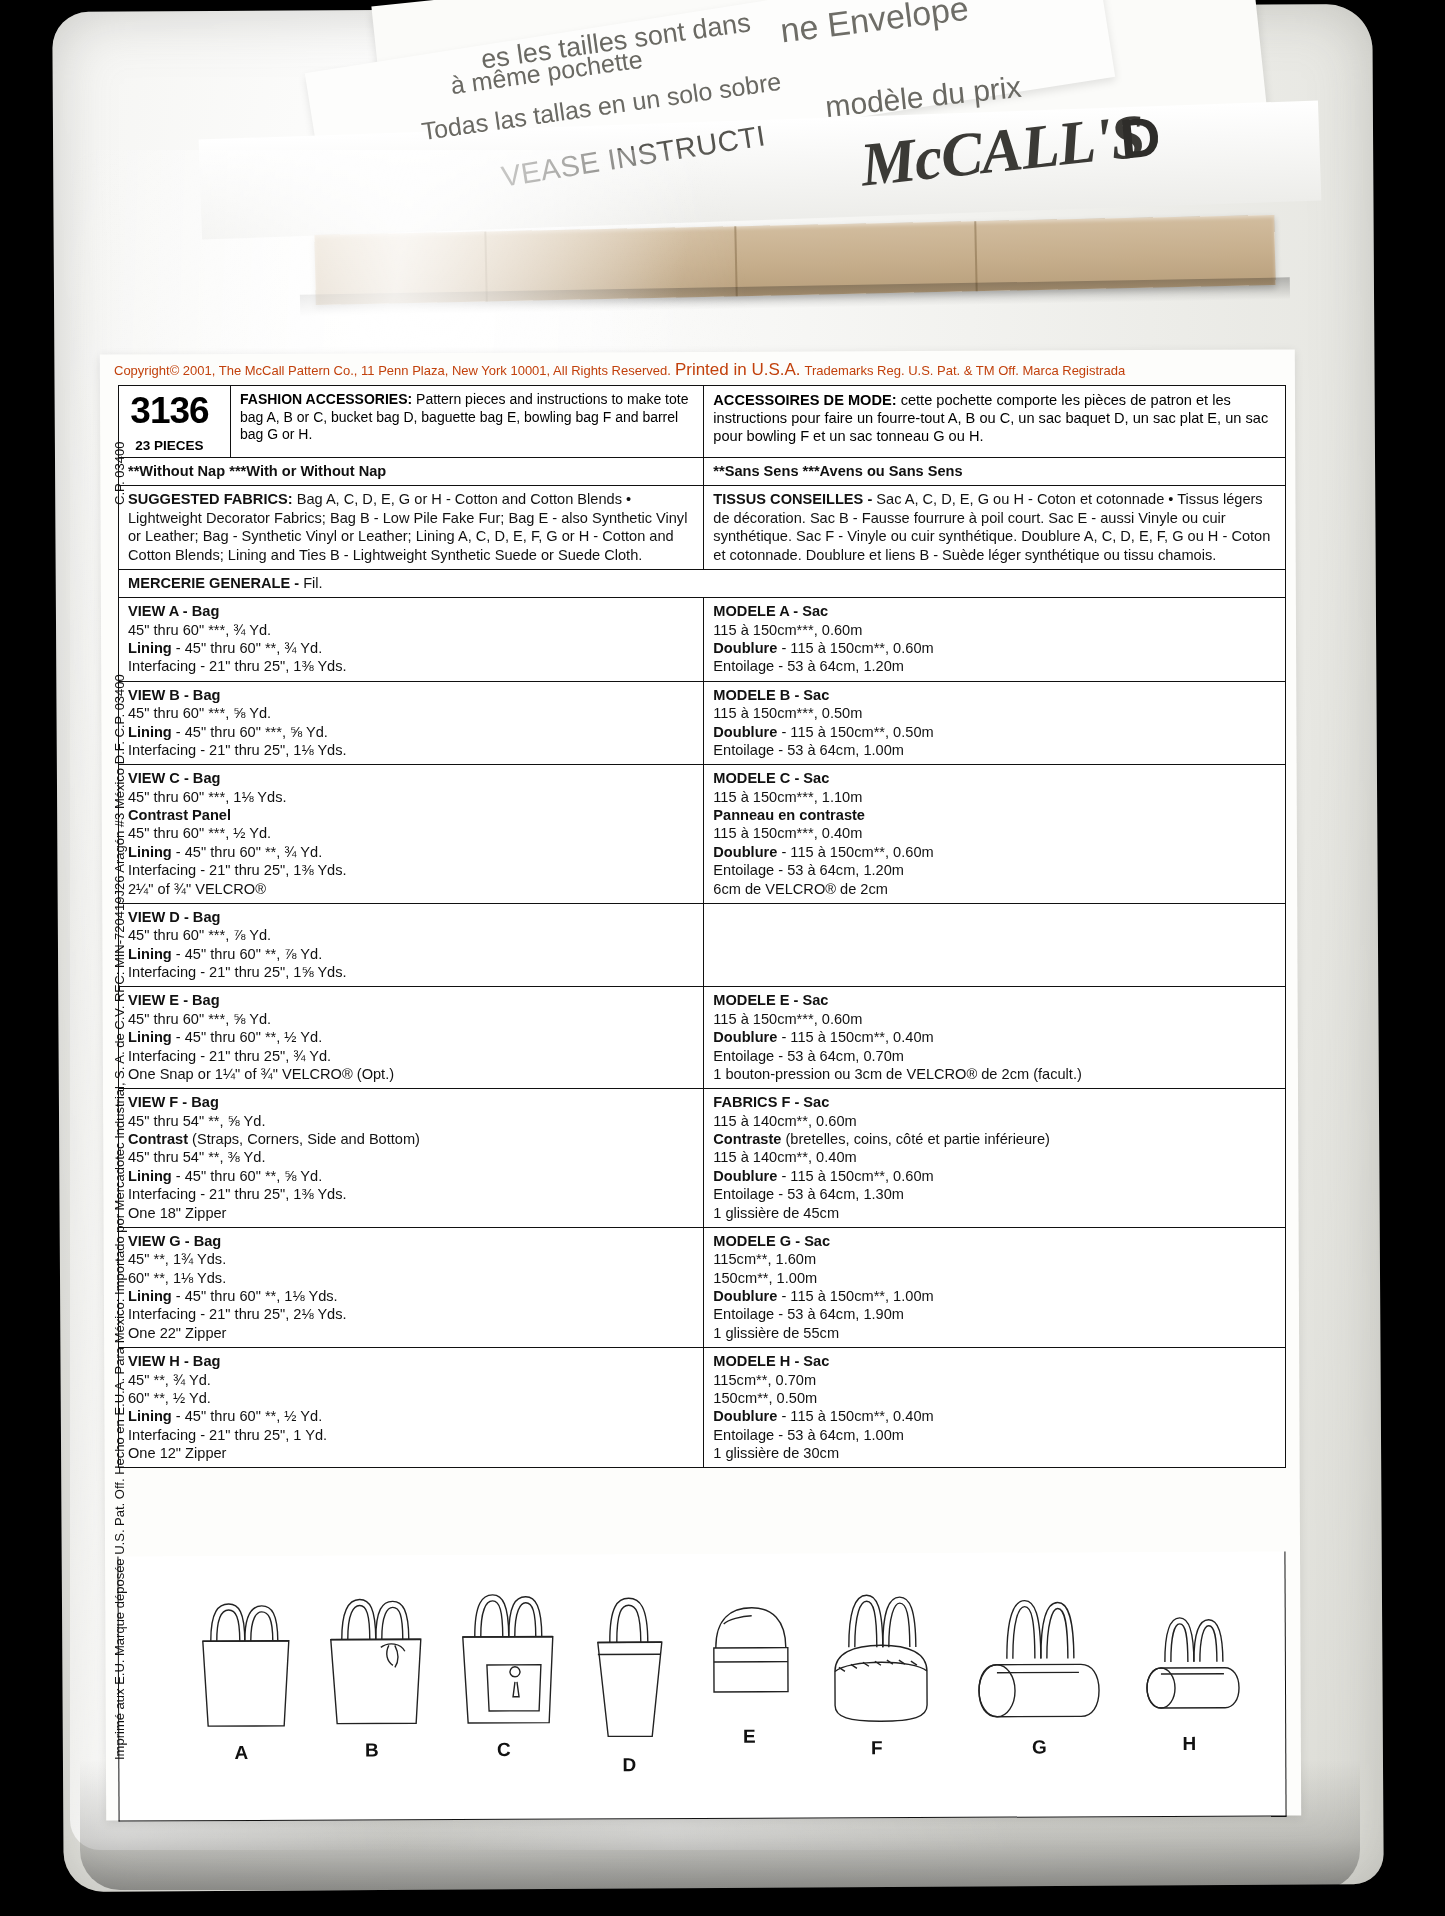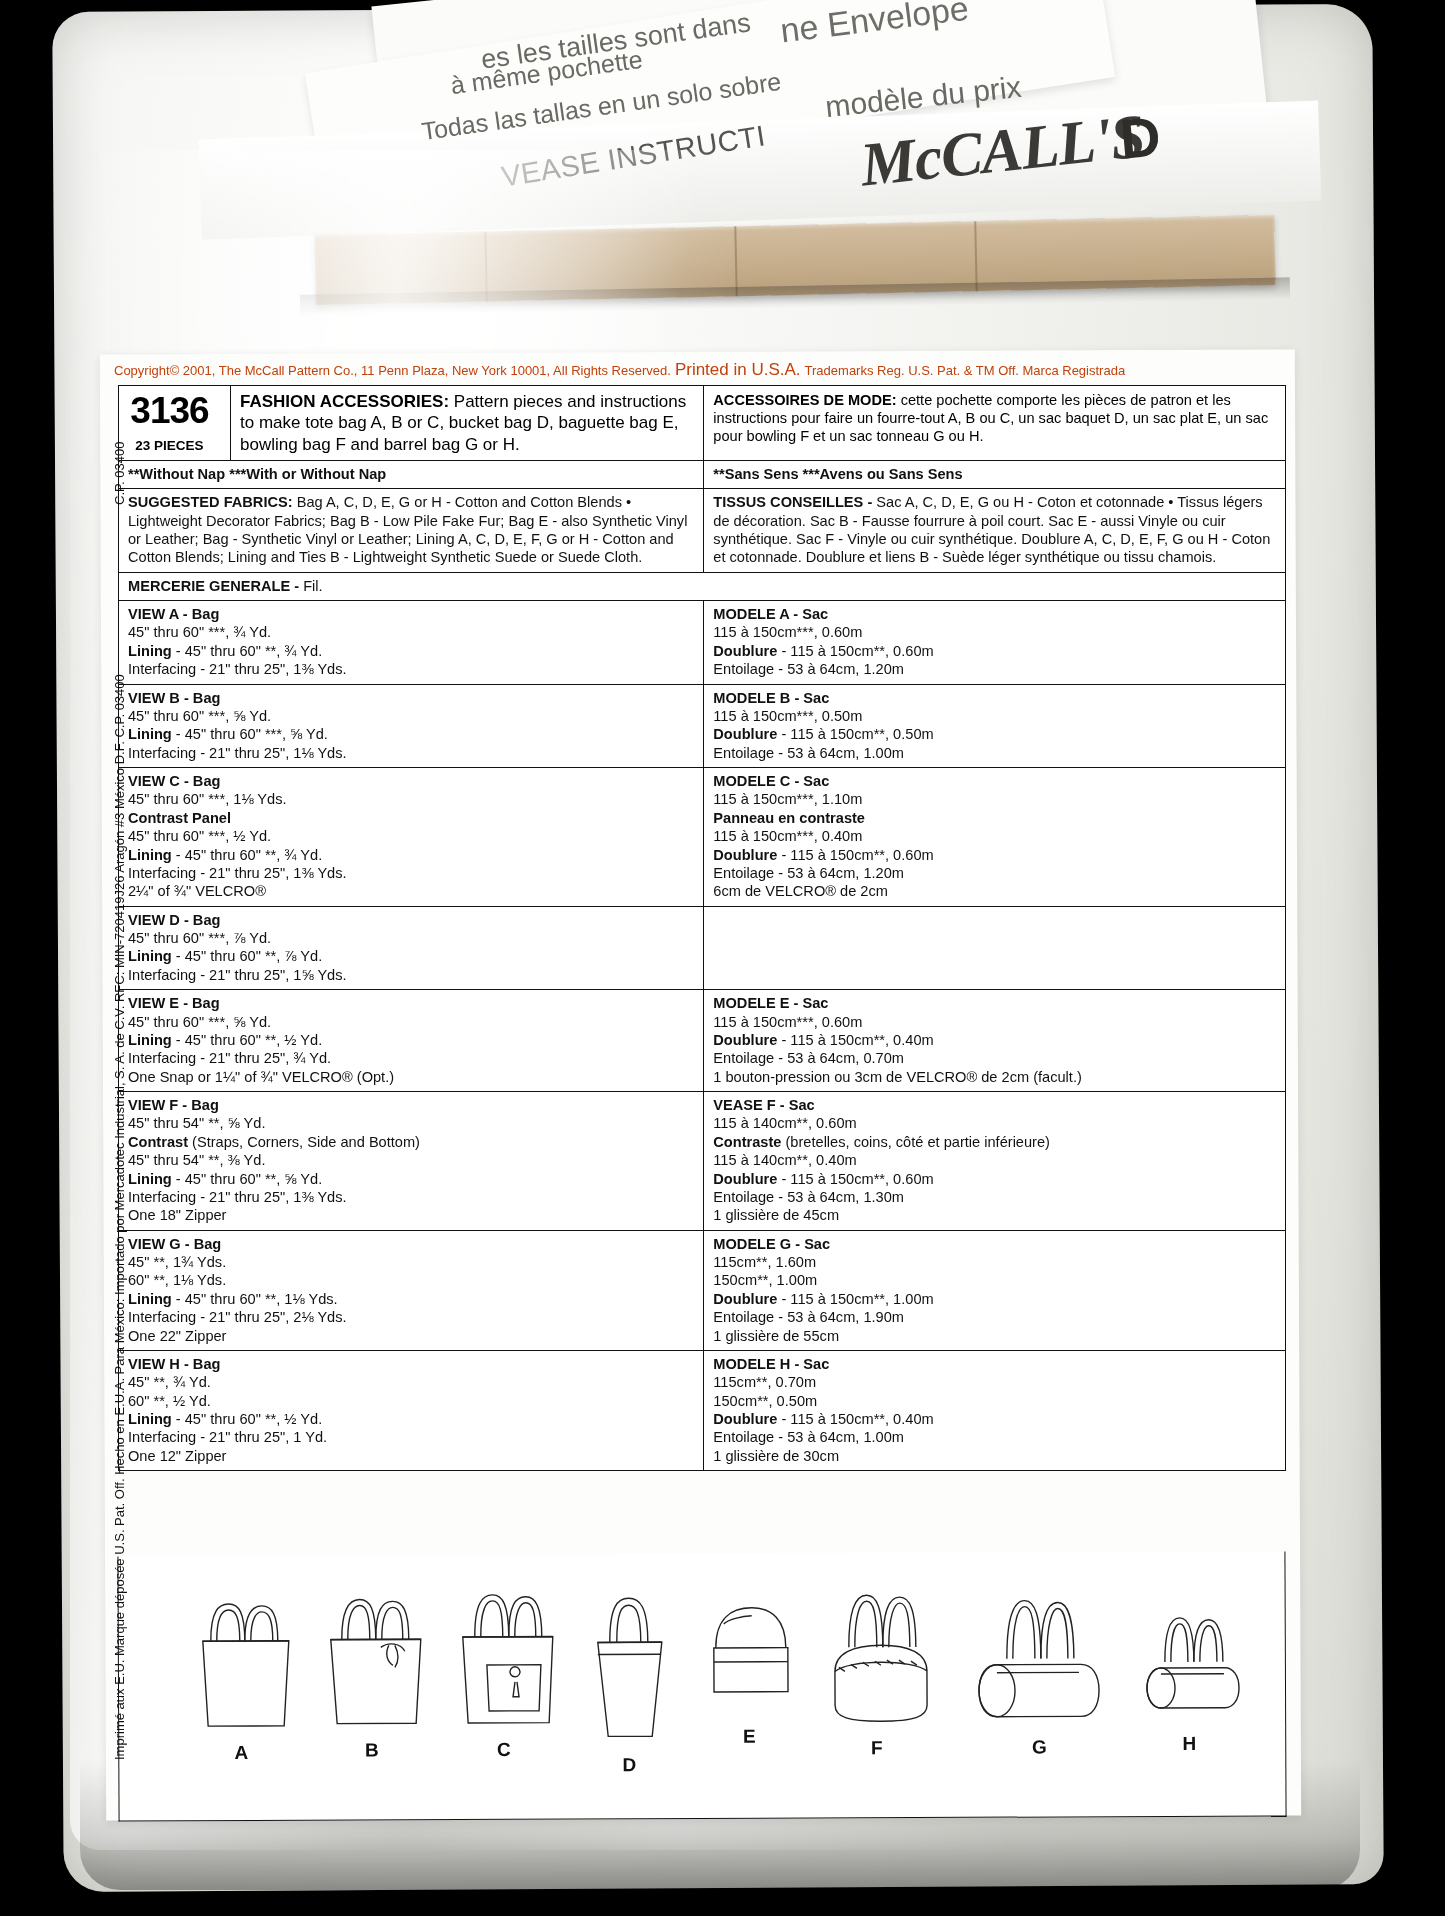--- a/index.html
+++ b/index.html
@@ -186,21 +186,21 @@
   .pieces {
     font-size: 13.5px;
     font-weight: 700;
     margin-top: 9px;
   }
   .hdr-l {
     width: calc(50.2% - 112px);
     border-right: 1.4px solid #111;
     box-sizing: border-box;
     padding: 5px 9px;
-    font-size: 17px;
+    font-size: 14px;
     line-height: 1.25;
   }
   .hdr-r {
     width: 49.8%;
     box-sizing: border-box;
     padding: 5px 9px;
     font-size: 14.6px;
     line-height: 1.25;
   }
 
@@ -400,21 +400,21 @@
     <div class="col-l view-block">
       <p><b>VIEW F - Bag</b></p>
       <p><span>45" thru 54" **, ⅝ Yd.</span></p>
       <p><b>Contrast</b><span> (Straps, Corners, Side and Bottom)</span></p>
       <p><span>45" thru 54" **, ⅜ Yd.</span></p>
       <p><b>Lining</b><span> - 45" thru 60" **, ⅝ Yd.</span></p>
       <p><span>Interfacing - 21" thru 25", 1⅜ Yds.</span></p>
       <p><span>One 18" Zipper</span></p>
     </div>
     <div class="col-r view-block">
-      <p><b>VEASE F - Sac</b></p>
+      <p><b>FABRICS F - Sac</b></p>
       <p><span>115 à 140cm**, 0.60m</span></p>
       <p><b>Contraste</b><span> (bretelles, coins, côté et partie inférieure)</span></p>
       <p><span>115 à 140cm**, 0.40m</span></p>
       <p><b>Doublure</b><span> - 115 à 150cm**, 0.60m</span></p>
       <p><span>Entoilage - 53 à 64cm, 1.30m</span></p>
       <p><span>1 glissière de 45cm</span></p>
     </div>
   </div>
 
   <div class="row">

